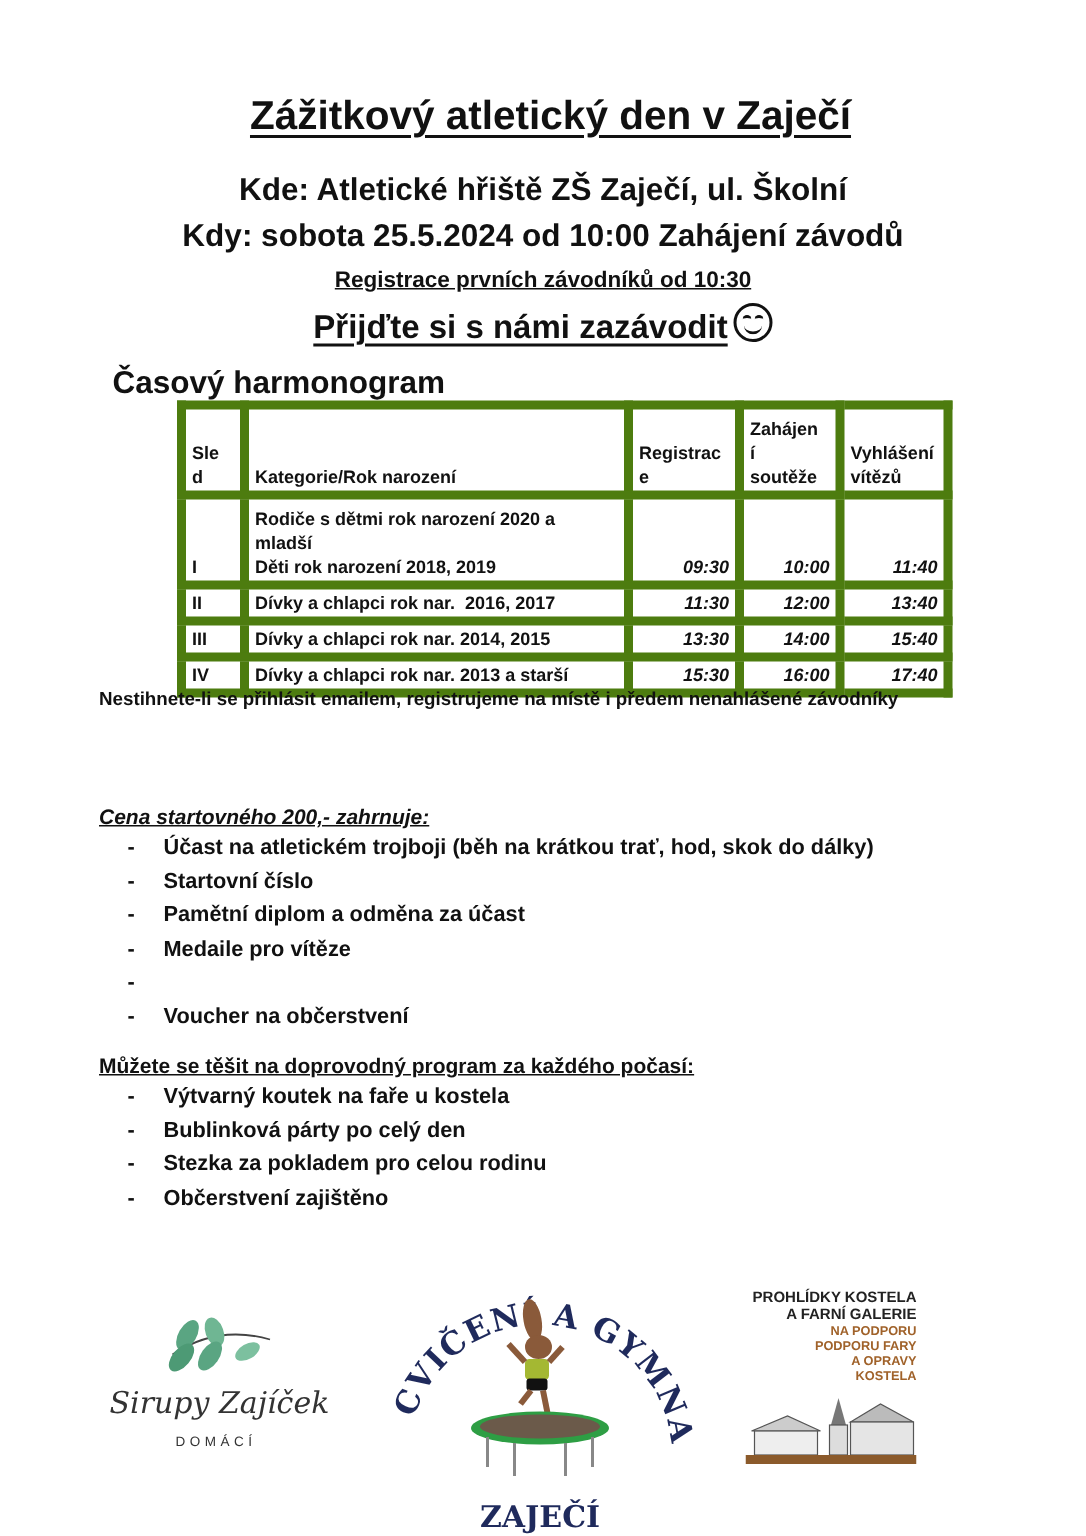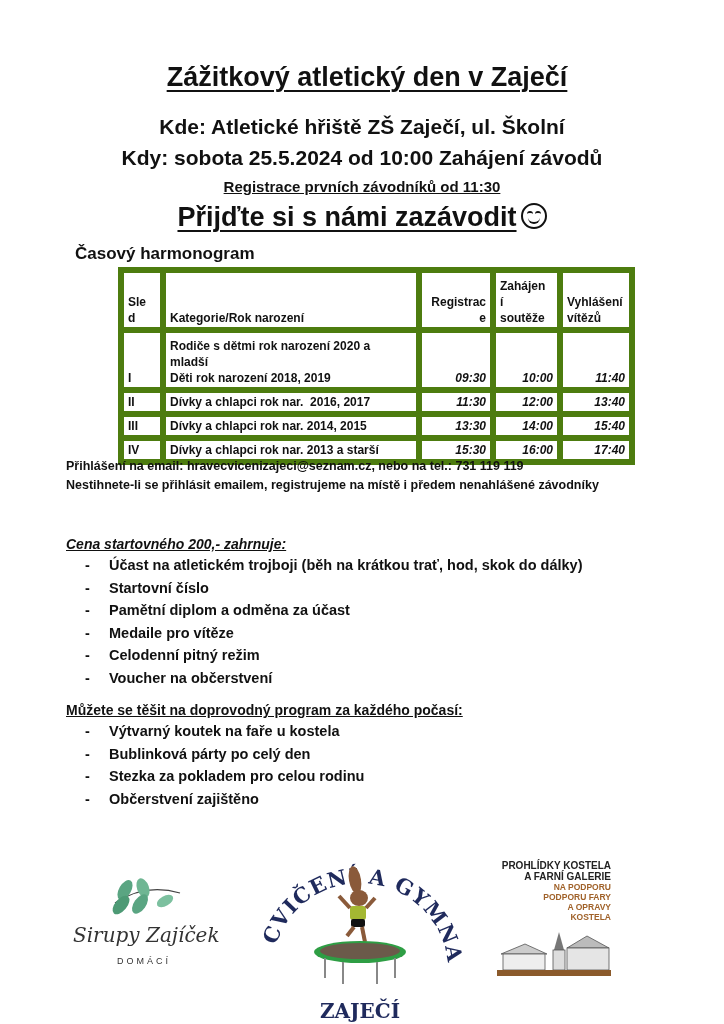--- a/index.html
+++ b/index.html
@@ -6,36 +6,36 @@
   body { width: 724px; height: 1024px; position: relative; overflow: hidden;
          font-family: "Liberation Sans", "DejaVu Sans", sans-serif; color: #111; }
   .abs { position: absolute; }
   .center { left: 0; width: 724px; text-align: center; }
   .title { top: 62px; font-size: 27px; font-weight: bold; }
   .title span { text-decoration: underline; text-underline-offset: 4px; text-decoration-thickness: 2px; margin-left: 10px; }
   .where { top: 115px; font-size: 21px; font-weight: bold; }
   .when { top: 146px; font-size: 21px; font-weight: bold; }
   .reg { top: 178px; font-size: 15px; font-weight: bold; }
   .reg span { text-decoration: underline; }
-  .cta { top: 202px; font-size: 27px; font-weight: bold; }
+  .cta { top: 202px; font-size: 22px; font-weight: bold; }
   .cta span.t { text-decoration: underline; text-decoration-thickness: 2px; text-underline-offset: 4px; }
   .smiley { display:inline-block; width: 26px; height: 26px; border: 2px solid #111; border-radius: 50%;
             position: relative; vertical-align: -3px; margin-left: 4px; box-sizing: border-box; }
   .smiley::before, .smiley::after { content: ""; position: absolute; top: 6px; width: 6px; height: 4px;
             border-top: 2px solid #111; border-radius: 50% 50% 0 0; }
   .smiley::before { left: 4px; } .smiley::after { right: 4px; }
   .smiley i { position: absolute; left: 5px; top: 10px; width: 12px; height: 7px;
             border-bottom: 2px solid #111; border-radius: 0 0 12px 12px; }
-  .sched-heading { top: 244px; left: 75px; font-size: 17px; font-weight: bold; }
+  .sched-heading { top: 244px; left: 75px; font-size: 21px; font-weight: bold; }
 
   table.sched { position: absolute; top: 267px; left: 118px; border-collapse: collapse;
            font-size: 12px; font-weight: bold; }
   table.sched td { border: 6px solid #4d7c0f; padding: 1px 4px; vertical-align: bottom; line-height: 16px; }
   table.sched td.num { text-align: right; font-style: italic; }
-  .c1 { width: 28px; } .c2 { width: 242px; } .c3 { width: 60px; text-align: right; } .c4 { width: 53px; } .c5 { width: 58px; }
+  .c1 { width: 28px; } .c2 { width: 242px; } .c3 { width: 60px; } .c4 { width: 53px; } .c5 { width: 58px; }
   tr.head td { height: 52px; }
   tr.r1 td { height: 52px; }
 
   .info { top: 457px; left: 66px; font-size: 12.5px; font-weight: bold; line-height: 19px; }
   .sec-head { font-size: 14px; font-weight: bold; text-decoration: underline; left: 66px; }
   .list { left: 85px; font-size: 14.5px; font-weight: bold; line-height: 22.5px; }
   .list .li { display: flex; }
   .list .dash { width: 24px; }
 
   .logo1 { left: 65px; top: 858px; width: 160px; height: 110px; }
@@ -43,21 +43,21 @@
   .logo3 { left: 497px; top: 860px; width: 114px; height: 118px; text-align: right; }
   .l3text1 { font-size: 10px; font-weight: bold; color: #222; line-height: 11px; }
   .l3text2 { font-size: 8.5px; font-weight: bold; color: #a0622a; line-height: 10px; }
 </style>
 </head>
 <body>
 
 <div class="abs center title"><span>Zážitkový atletický den v Zaječí</span></div>
 <div class="abs center where">Kde: Atletické hřiště ZŠ Zaječí, ul. Školní</div>
 <div class="abs center when">Kdy: sobota 25.5.2024 od 10:00 Zahájení závodů</div>
-<div class="abs center reg"><span>Registrace prvních závodníků od 11:30</span></div>
+<div class="abs center reg"><span>Registrace prvních závodníků od 10:30</span></div>
 <div class="abs center cta">
   <span class="t">Přijďte si s námi zazávodit</span><span class="smiley"><i></i></span>
 </div>
 
 <div class="abs sched-heading">Časový harmonogram</div>
 <table class="sched">
   <tbody>
       <tr class="head">
     <td class="c1">Sle<br>d</td>
     <td class="c2">Kategorie/Rok narození</td>
@@ -94,21 +94,20 @@
     <td>IV</td>
     <td>Dívky a chlapci rok nar. 2013 a starší</td>
     <td class="num">15:30</td>
     <td class="num">16:00</td>
     <td class="num">17:40</td>
   </tr>
 </tbody>
   </table>
 
 <div class="abs info">
-  <div>Přihlášení na email: hravecvicenizajeci@seznam.cz, nebo na tel.: 731 119 119</div>
   <div>Nestihnete-li se přihlásit emailem, registrujeme na místě i předem nenahlášené závodníky</div>
 </div>
 
 <div class="abs sec-head" style="top:536px;font-style:italic;">Cena startovného 200,- zahrnuje:</div>
 <div class="abs list" style="top:554px;">
   <div class="li">
       <span class="dash">-</span>
       <span>Účast na atletickém trojboji (běh na krátkou trať, hod, skok do dálky)</span>
     </div>
   <div class="li">
@@ -118,21 +117,20 @@
   <div class="li">
       <span class="dash">-</span>
       <span>Pamětní diplom a odměna za účast</span>
     </div>
   <div class="li">
       <span class="dash">-</span>
       <span>Medaile pro vítěze</span>
     </div>
   <div class="li">
       <span class="dash">-</span>
-      <span>Celodenní pitný režim</span>
     </div>
   <div class="li">
       <span class="dash">-</span>
       <span>Voucher na občerstvení</span>
     </div>
 </div>
 
 <div class="abs sec-head" style="top:702px;">Můžete se těšit na doprovodný program za každého počasí:</div>
 <div class="abs list" style="top:720px;">
   <div class="li">

